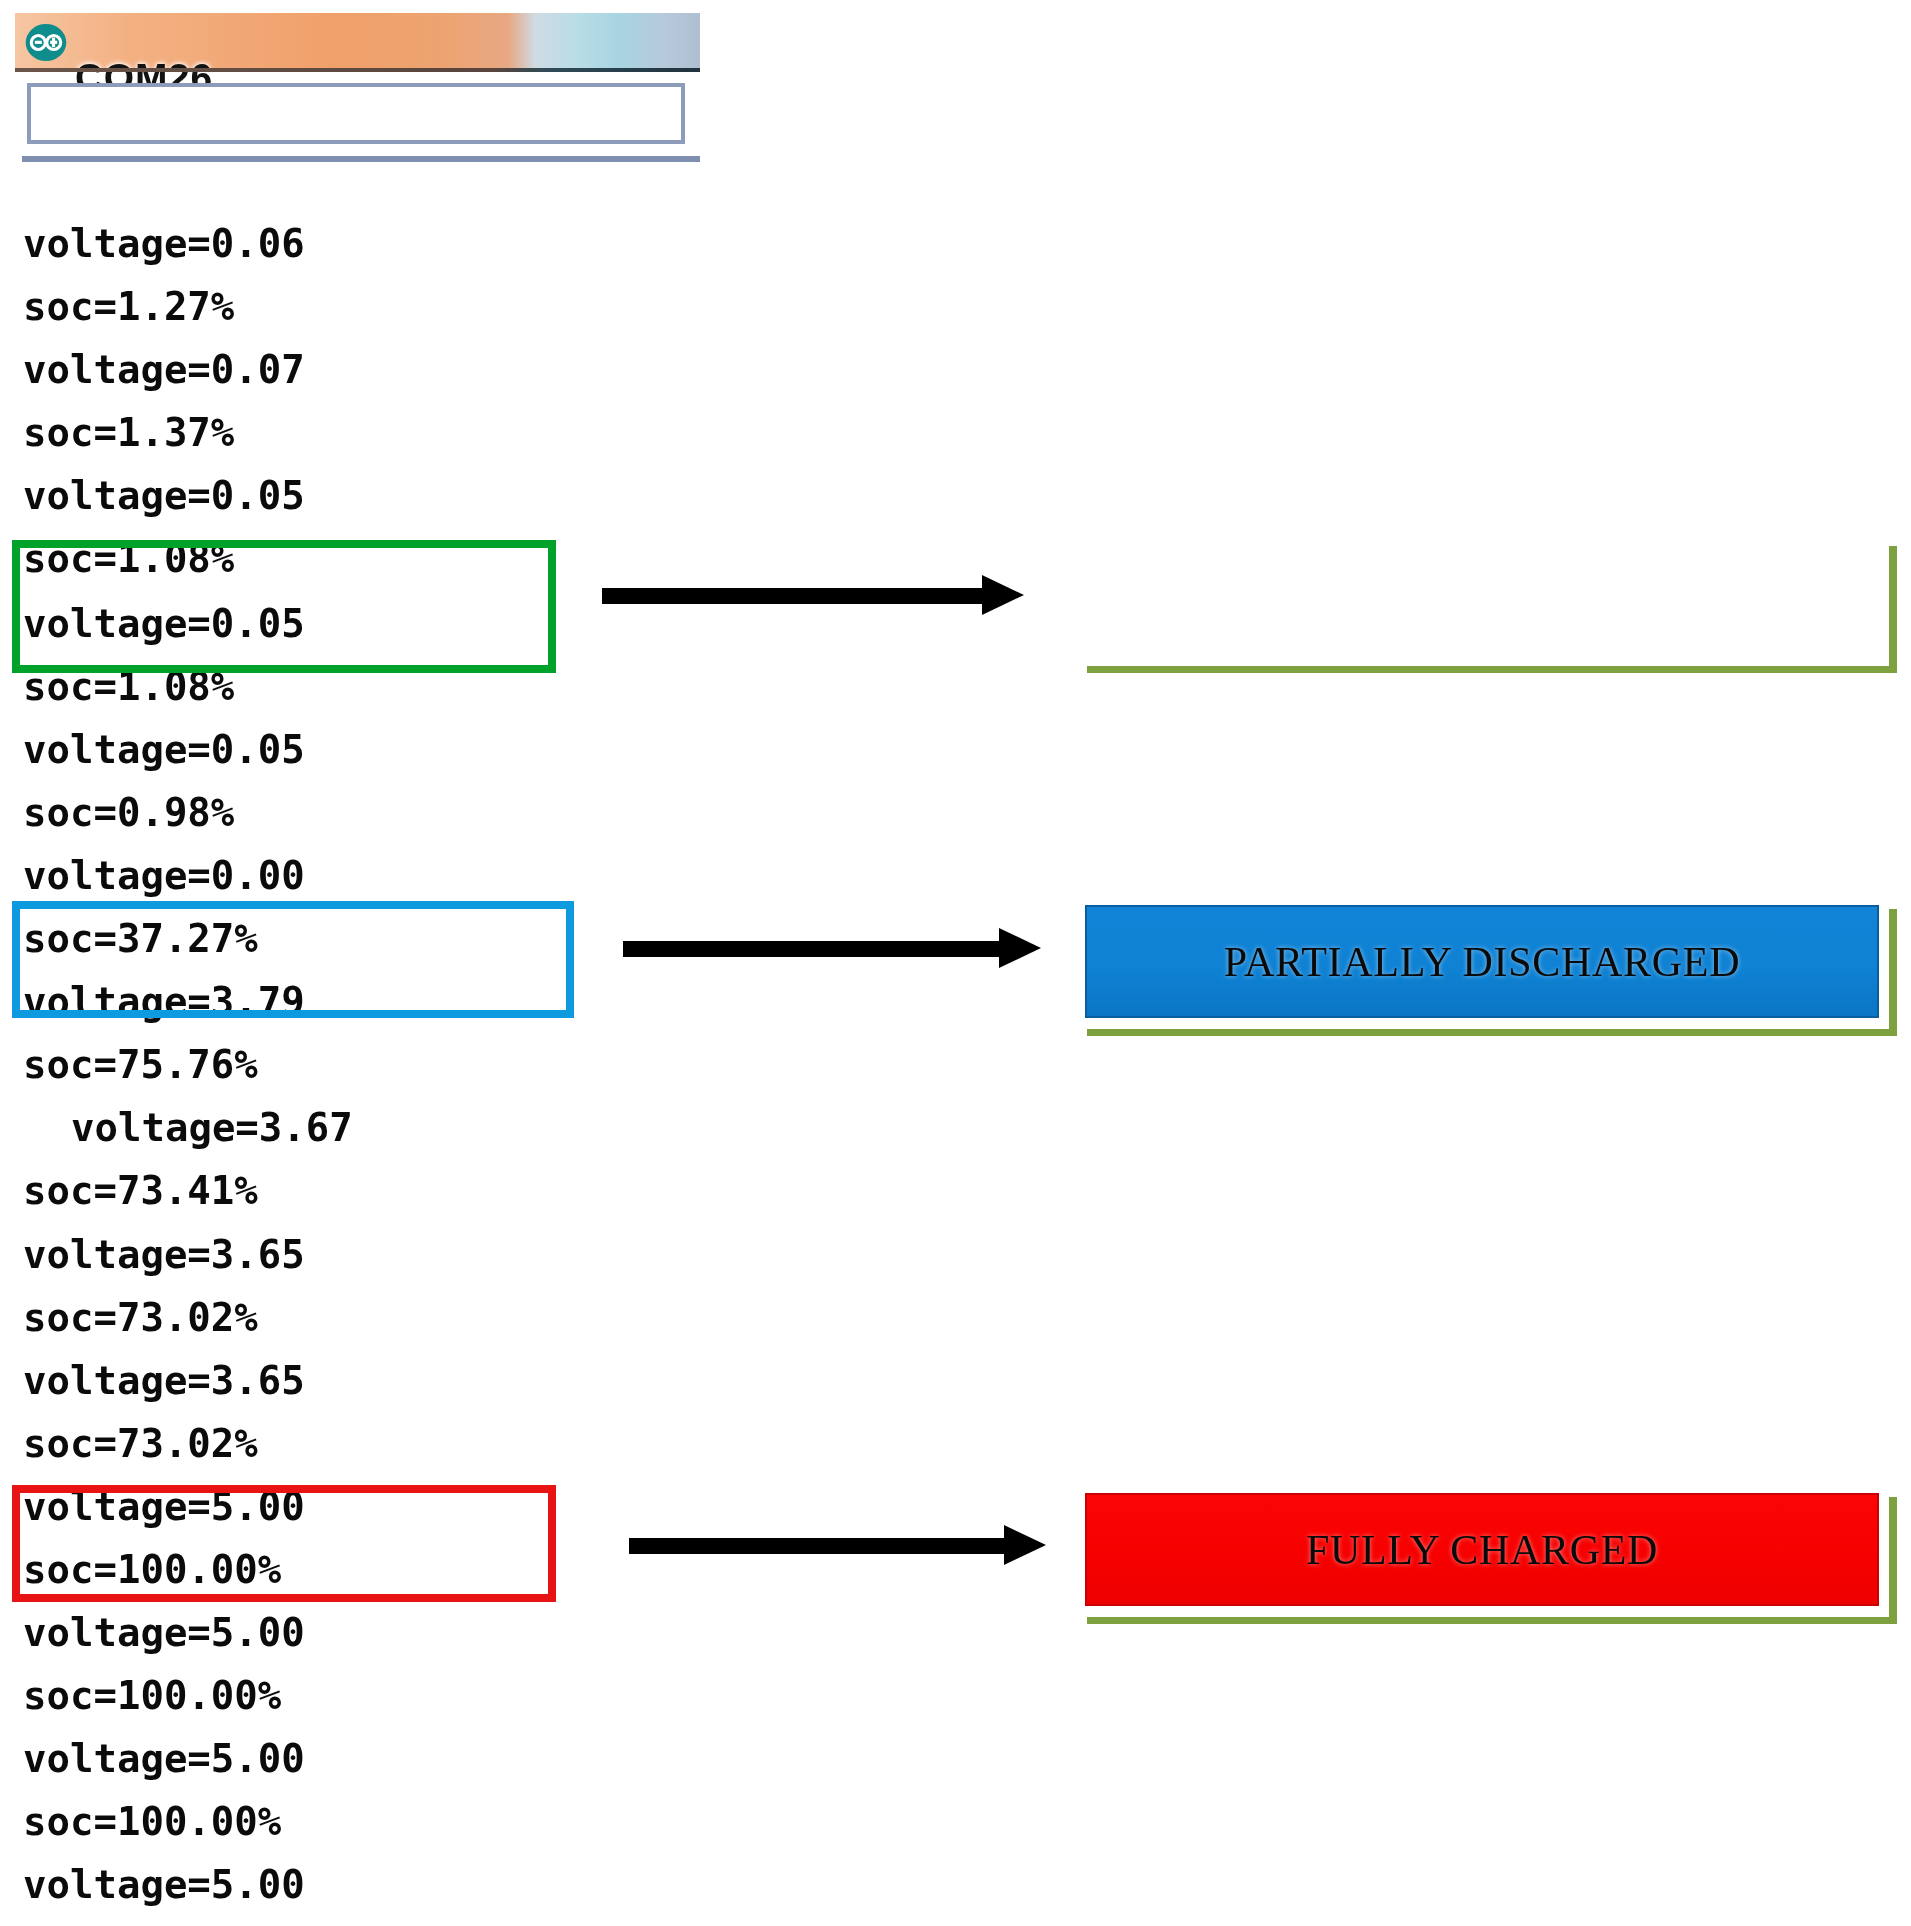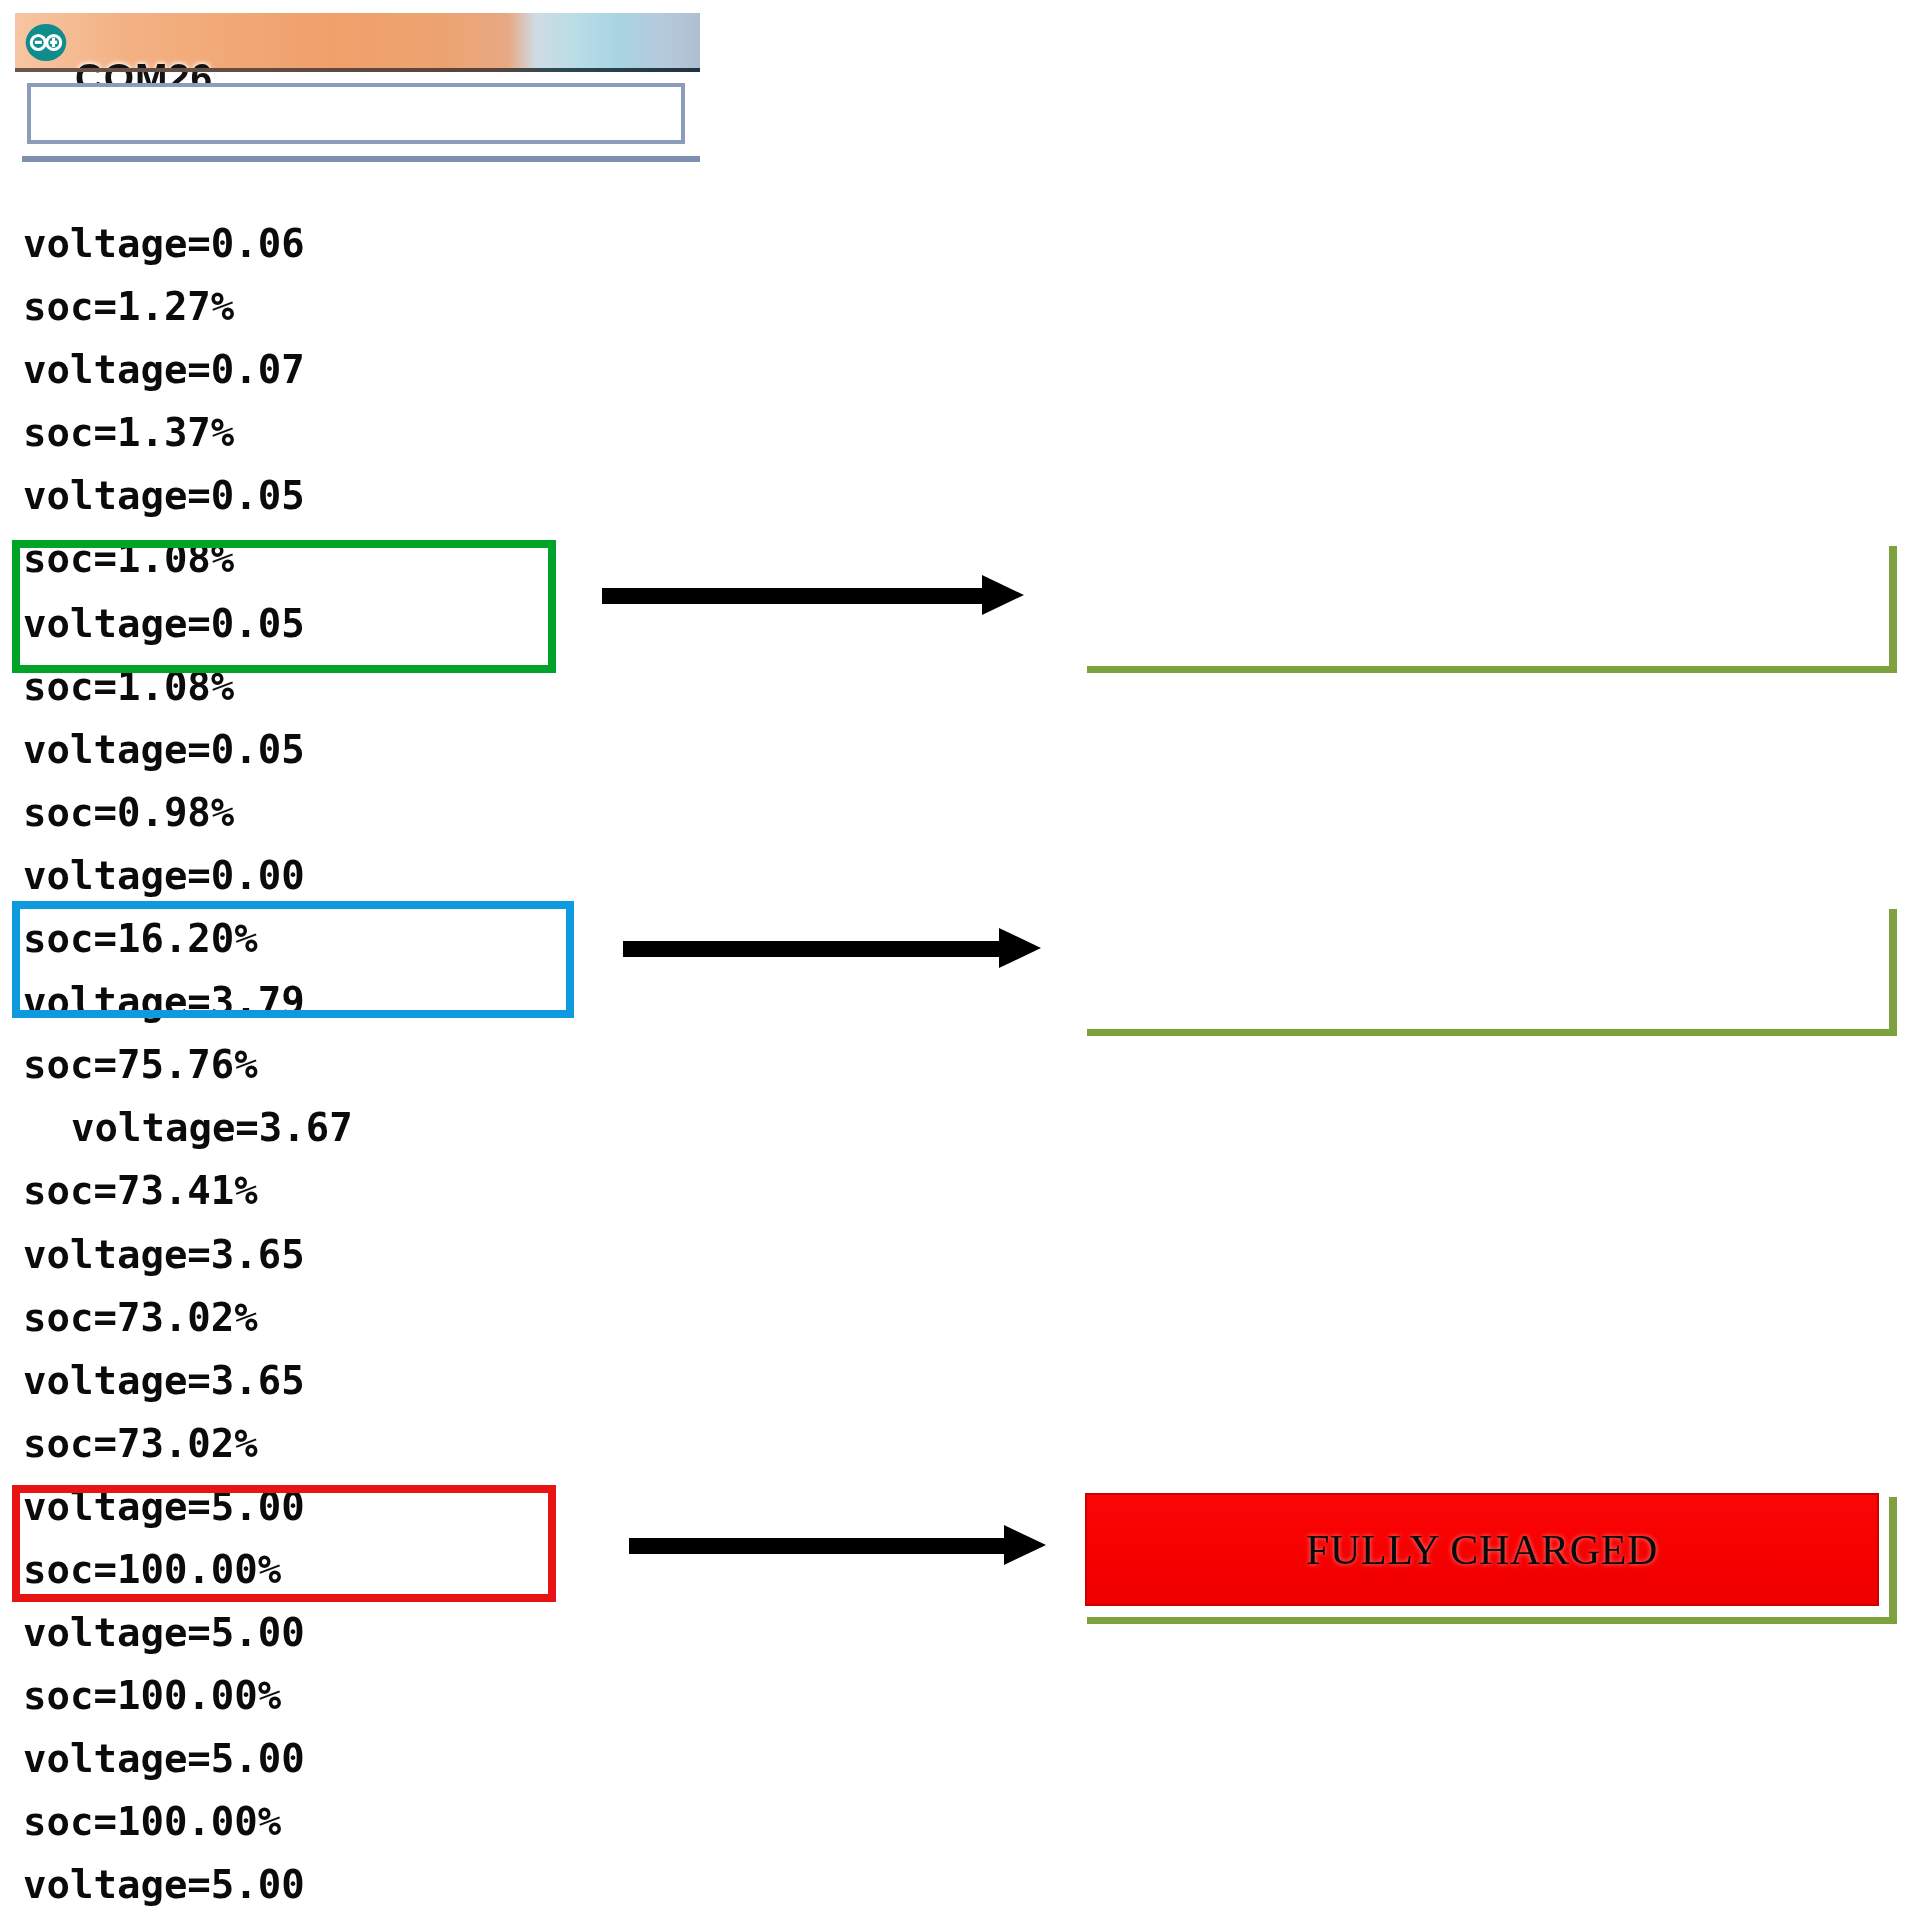--- a/index.html
+++ b/index.html
@@ -215,21 +215,21 @@
     <div class="log-line" style="top: 63px;">soc=1.27%</div>
     <div class="log-line" style="top: 126px;">voltage=0.07</div>
     <div class="log-line" style="top: 189px;">soc=1.37%</div>
     <div class="log-line" style="top: 252px;">voltage=0.05</div>
     <div class="log-line" style="top: 315px;">soc=1.08%</div>
     <div class="log-line" style="top: 380px;">voltage=0.05</div>
     <div class="log-line" style="top: 443px;">soc=1.08%</div>
     <div class="log-line" style="top: 506px;">voltage=0.05</div>
     <div class="log-line" style="top: 569px;">soc=0.98%</div>
     <div class="log-line" style="top: 632px;">voltage=0.00</div>
-    <div class="log-line" style="top: 695px;">soc=16.20%</div>
+    <div class="log-line" style="top: 695px;">soc=37.27%</div>
     <div class="log-line" style="top: 758px;">voltage=3.79</div>
     <div class="log-line" style="top: 821px;">soc=75.76%</div>
     <div class="log-line" style="top: 884px; margin-left: 48px;">voltage=3.67</div>
     <div class="log-line" style="top: 947px;">soc=73.41%</div>
     <div class="log-line" style="top: 1011px;">voltage=3.65</div>
     <div class="log-line" style="top: 1074px;">soc=73.02%</div>
     <div class="log-line" style="top: 1137px;">voltage=3.65</div>
     <div class="log-line" style="top: 1200px;">soc=73.02%</div>
     <div class="log-line" style="top: 1263px;">voltage=5.00</div>
     <div class="log-line" style="top: 1326px;">soc=100.00%</div>
@@ -258,20 +258,23 @@
 </div>
 
 <div class="status-card" id="card-discharged">
   <div class="shadow-r"></div>
   <div class="shadow-b"></div>
 </div>
 
 <div class="status-card" id="card-partial">
   <div class="shadow-r"></div>
   <div class="shadow-b"></div>
+  <div class="fill">
+    <span class="label">PARTIALLY DISCHARGED</span>
+  </div>
 </div>
 
 <div class="status-card" id="card-charged">
   <div class="shadow-r"></div>
   <div class="shadow-b"></div>
   <div class="fill">
     <span class="label">FULLY CHARGED</span>
   </div>
 </div>
 

